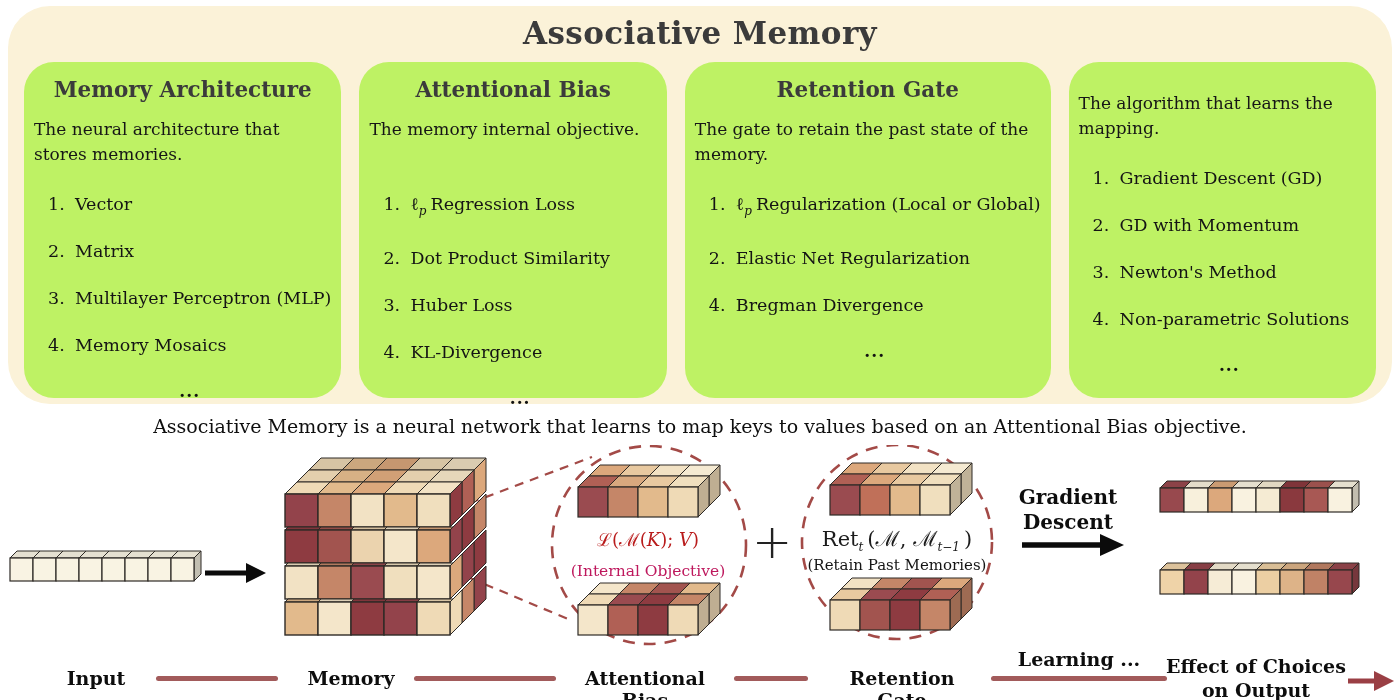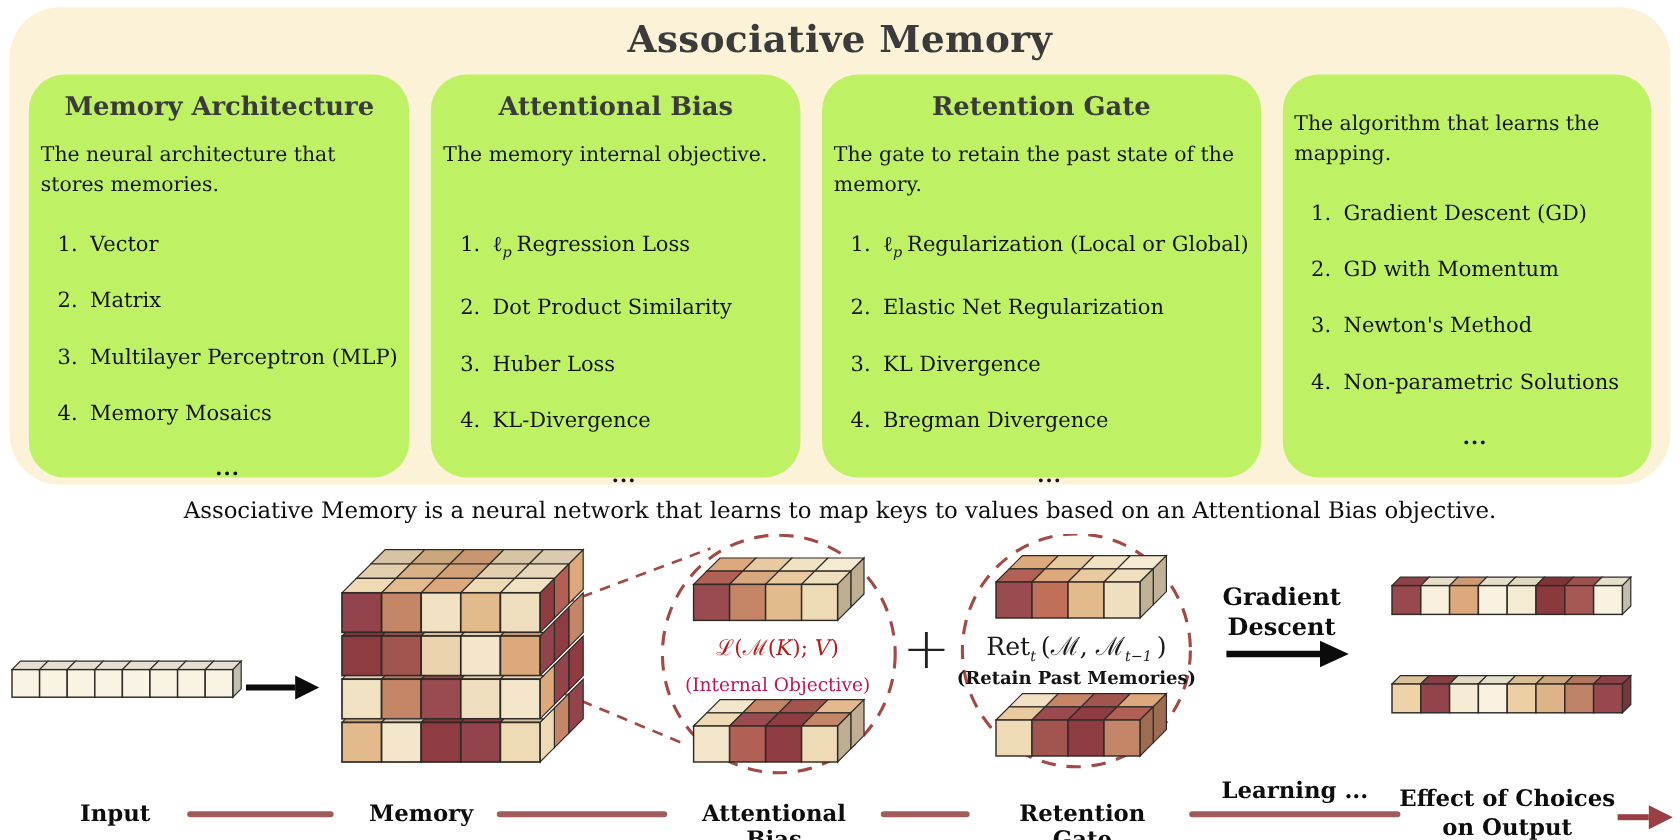--- a/index.html
+++ b/index.html
@@ -25,21 +25,21 @@
   
   .caption{position:absolute;top:415px;left:0;width:100%;text-align:center;font-size:19px;color:#0e0e0e;}
 
   
   .formula1{position:absolute;left:556px;top:527px;width:184px;text-align:center;
             font-size:18px;color:#b91c1c;}
   .obj-label{position:absolute;left:552px;top:562px;width:192px;text-align:center;font-size:15.5px;color:#be185d;}
   .plus{position:absolute;left:744px;top:512px;width:56px;text-align:center;
         font-size:48px;line-height:58px;color:#222;font-family:"DejaVu Sans","Liberation Sans",sans-serif;font-weight:200;}
   .formula2{position:absolute;left:800px;top:524px;width:194px;text-align:center;font-size:21px;color:#1b1b1b;}
-  .ret-label{position:absolute;left:796px;top:556px;width:202px;text-align:center;font-size:15px;color:#141414;font-weight:bold;}
+  .ret-label{position:absolute;left:796px;top:556px;width:202px;text-align:center;font-size:15px;color:#141414;}
   .mvar{font-style:italic;}
   .gd-label{position:absolute;left:1006px;top:485px;width:124px;text-align:center;
             font-size:20px;font-weight:bold;line-height:1.25;color:#0d0d0d;}
 
   
   .flow-label{position:absolute;font-size:19px;font-weight:bold;color:#0d0d0d;text-align:center;}
   .fl-input{left:58px;top:667px;width:76px;}
   .fl-memory{left:303px;top:667px;width:96px;}
   .fl-ab{left:562px;top:667px;width:166px;}
   .fl-rg{left:824px;top:667px;width:156px;}
@@ -85,21 +85,20 @@
           <div class="dots">...</div>
         </div>
       </div>
 
       <div class="card">
         <div class="card-title">Retention Gate</div>
         <div class="card-desc">The gate to retain the past state of the memory.</div>
         <div class="card-list">
           <div class="item"><span class="num">1.</span><span class="sym">ℓ</span><sub class="sub">p</sub><span>Regularization (Local or Global)</span></div>
           <div class="item"><span class="num">2.</span><span>Elastic Net Regularization</span></div>
-          <div class="item"><span class="num">3.</span><span>KL Divergence</span></div>
           <div class="item"><span class="num">4.</span><span>Bregman Divergence</span></div>
           <div class="dots">...</div>
         </div>
       </div>
 
       <div class="card">
         <div class="card-desc">The algorithm that learns the mapping.</div>
         <div class="card-list">
           <div class="item"><span class="num">1.</span><span>Gradient Descent (GD)</span></div>
           <div class="item"><span class="num">2.</span><span>GD with Momentum</span></div>

